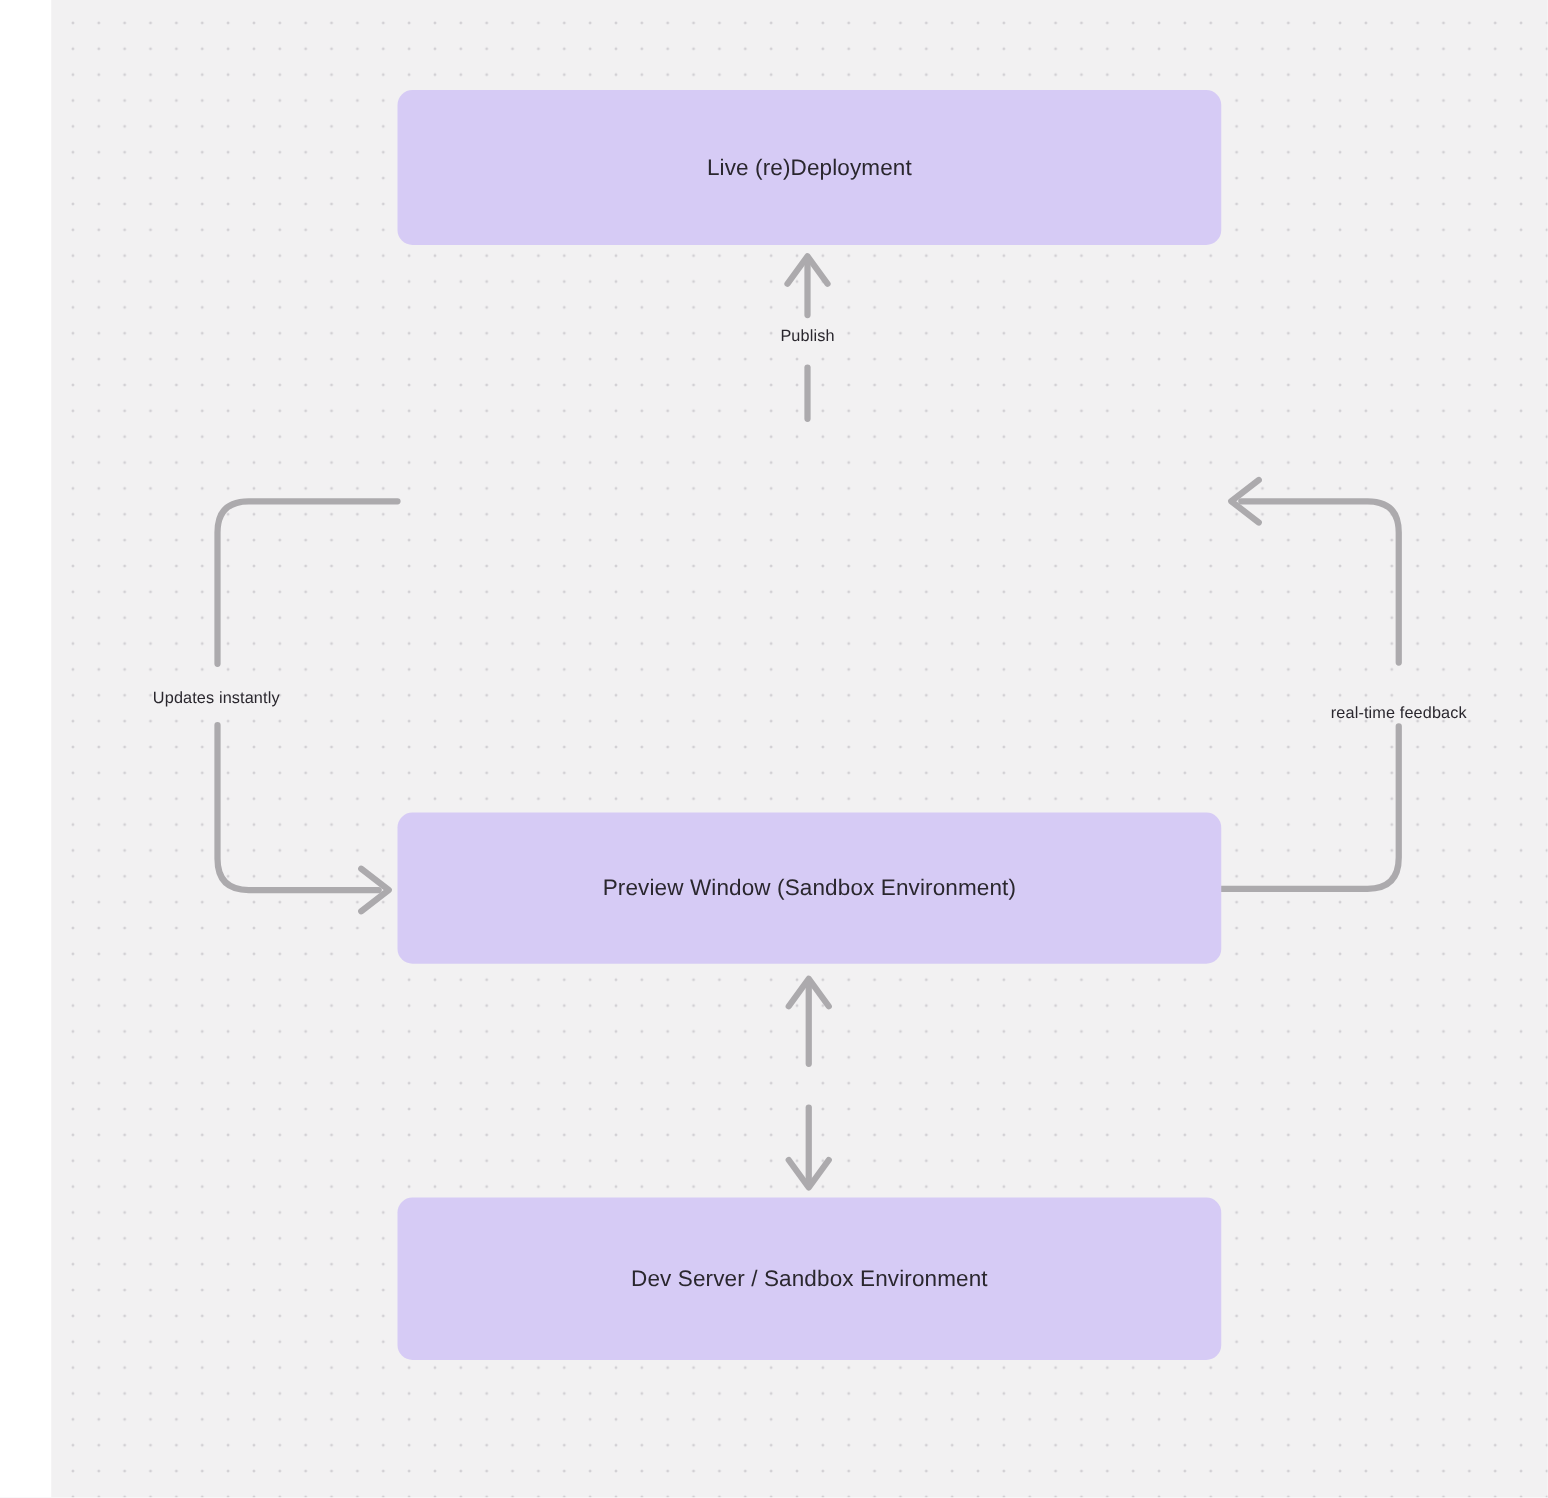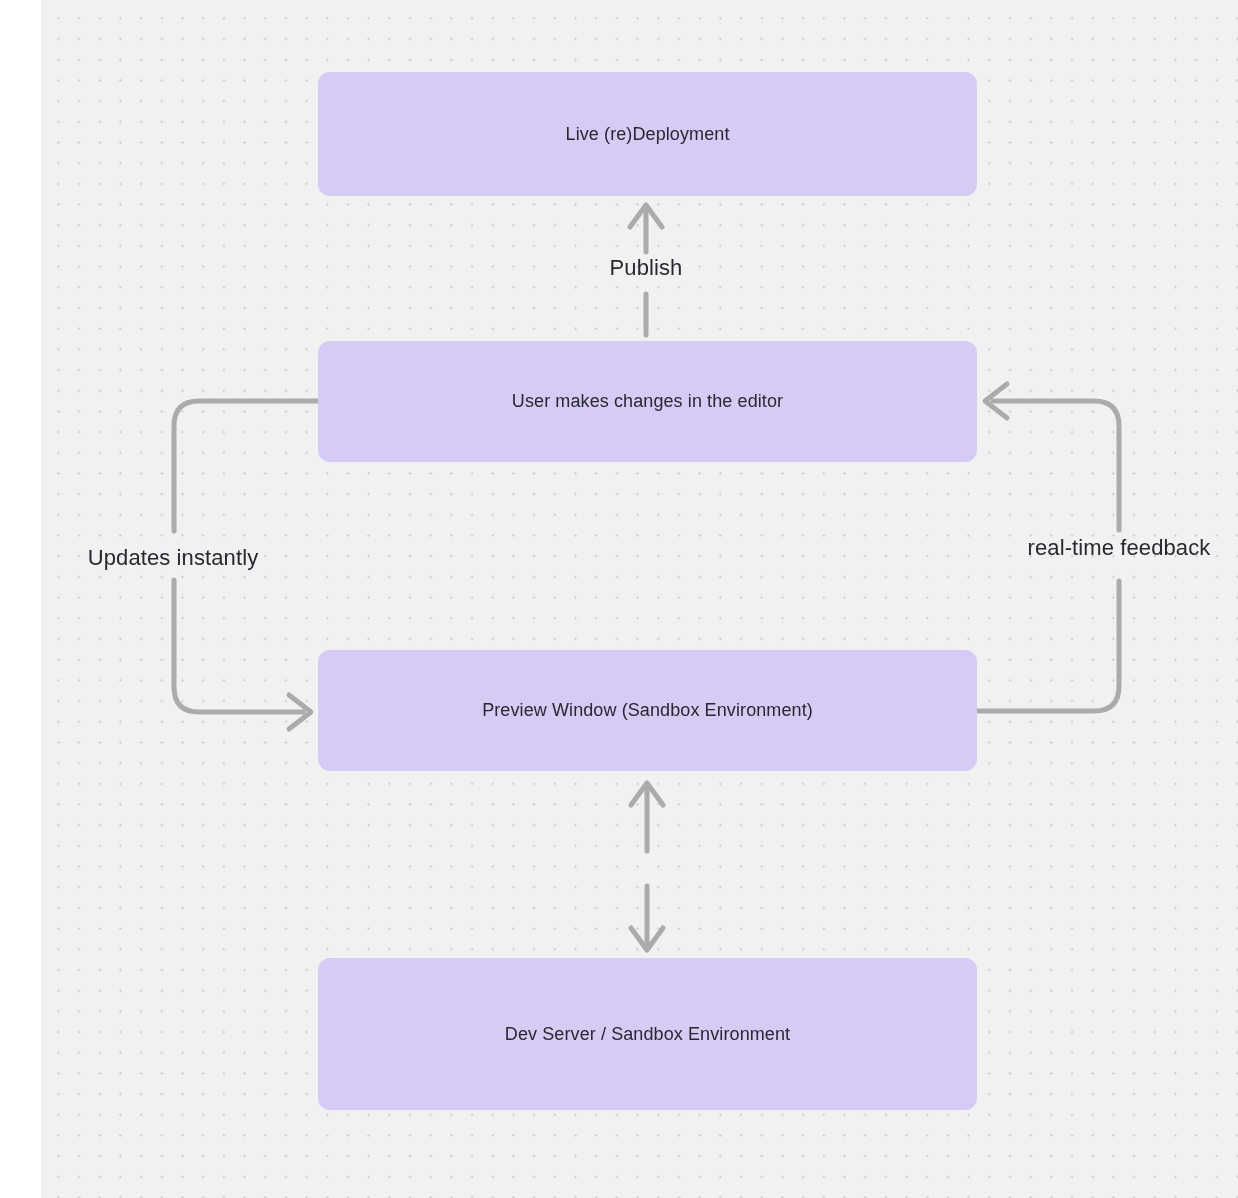--- a/index.html
+++ b/index.html
@@ -28,47 +28,47 @@
     fill: none;
     stroke: #acaaad;
     stroke-width: 5;
     stroke-linecap: round;
     stroke-linejoin: round;
   }
   .node {
     position: absolute;
     left: 277px;
     width: 659px;
-    height: 152px;
+    height: 130px;
     background: #d6cbf5;
     border-radius: 12px;
     display: flex;
     align-items: center;
     justify-content: center;
     z-index: 2;
     color: #2a272e;
     font-size: 18px;
     letter-spacing: 0.1px;
   }
   .node-live    { top: 72px;  height: 124px; }
   .node-user    { top: 341px; height: 121px; }
   .node-preview { top: 650px; height: 121px; text-align: center; }
   .node-dev     { top: 958px; }
   .edge-label {
     position: absolute;
     transform: translate(-50%, -50%);
     z-index: 3;
     color: #2a272e;
-    font-size: 22px;
+    font-size: 13px;
     letter-spacing: 0.1px;
     white-space: nowrap;
   }
   .label-publish  { left: 605px;  top: 268px; }
   .label-updates  { left: 132px;  top: 558px; }
-  .label-feedback { left: 1078px; top: 548px; text-align: center; }
+  .label-feedback { left: 1078px; top: 570px; text-align: center; }
   .label-spun     { left: 606px;  top: 866px; }
 </style>
 </head>
 <body>
 
 <div class="canvas">
 
   <svg class="edges-svg" viewBox="0 0 1238 1198" xmlns="http://www.w3.org/2000/svg">
 
     <g>
@@ -94,23 +94,20 @@
       <path d="M606 785 L606 851"></path>
       <path d="M606 886 L606 947"></path>
       <path d="M590 928 L606 950 L622 928"></path>
     </g>
   </svg>
 
   <div class="node node-live">
     <span>Live (re)Deployment</span>
   </div>
 
-  <div class="node node-user">
-    <span>User makes changes in the editor</span>
-  </div>
 
   <div class="node node-preview">
     <span>Preview Window (Sandbox Environment)</span>
   </div>
 
   <div class="node node-dev">
     <span>Dev Server / Sandbox Environment</span>
   </div>
 
   <span class="edge-label label-publish">Publish</span>

